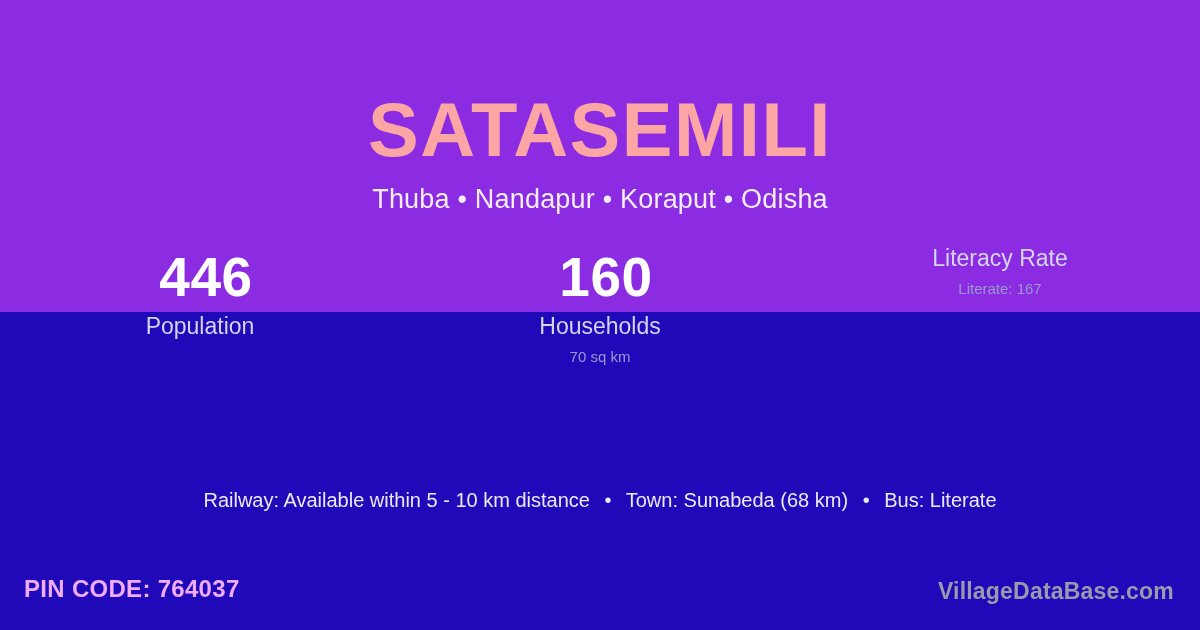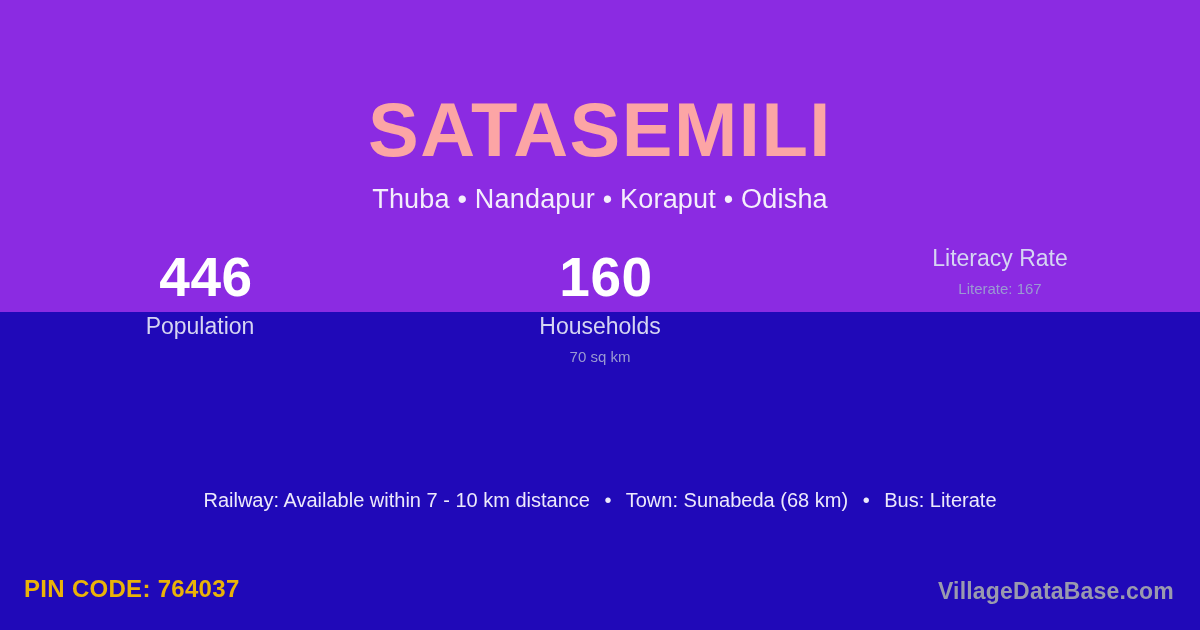--- a/index.html
+++ b/index.html
@@ -144,21 +144,21 @@
   }
 
   .pin-code {
     position: absolute;
     left: 24px;
     top: 0;
     font-size: 24px;
     font-weight: 700;
     line-height: 34px;
     letter-spacing: 0.3px;
-    color: #eab308;
+    color: #f0abfc;
     white-space: nowrap;
   }
 
   .brand {
     position: absolute;
     right: 26px;
     top: 4px;
     font-size: 23px;
     font-weight: 700;
     line-height: 30px;
@@ -193,21 +193,21 @@
     </div>
 
     <div class="stat-cell">
       <div class="stat-label">Literacy Rate</div>
       <div class="stat-detail">Literate: 167</div>
     </div>
 
   </div>
 
   <div class="amenities-line">
-    <span>Railway: Available within 7 - 10 km distance</span>
+    <span>Railway: Available within 5 - 10 km distance</span>
     <span class="amenity-sep">•</span>
     <span>Town: Sunabeda (68 km)</span>
     <span class="amenity-sep">•</span>
     <span>Bus: Literate</span>
   </div>
 
   <div class="footer">
     <div class="pin-code">PIN CODE: 764037</div>
     <div class="brand">VillageDataBase.com</div>
   </div>

